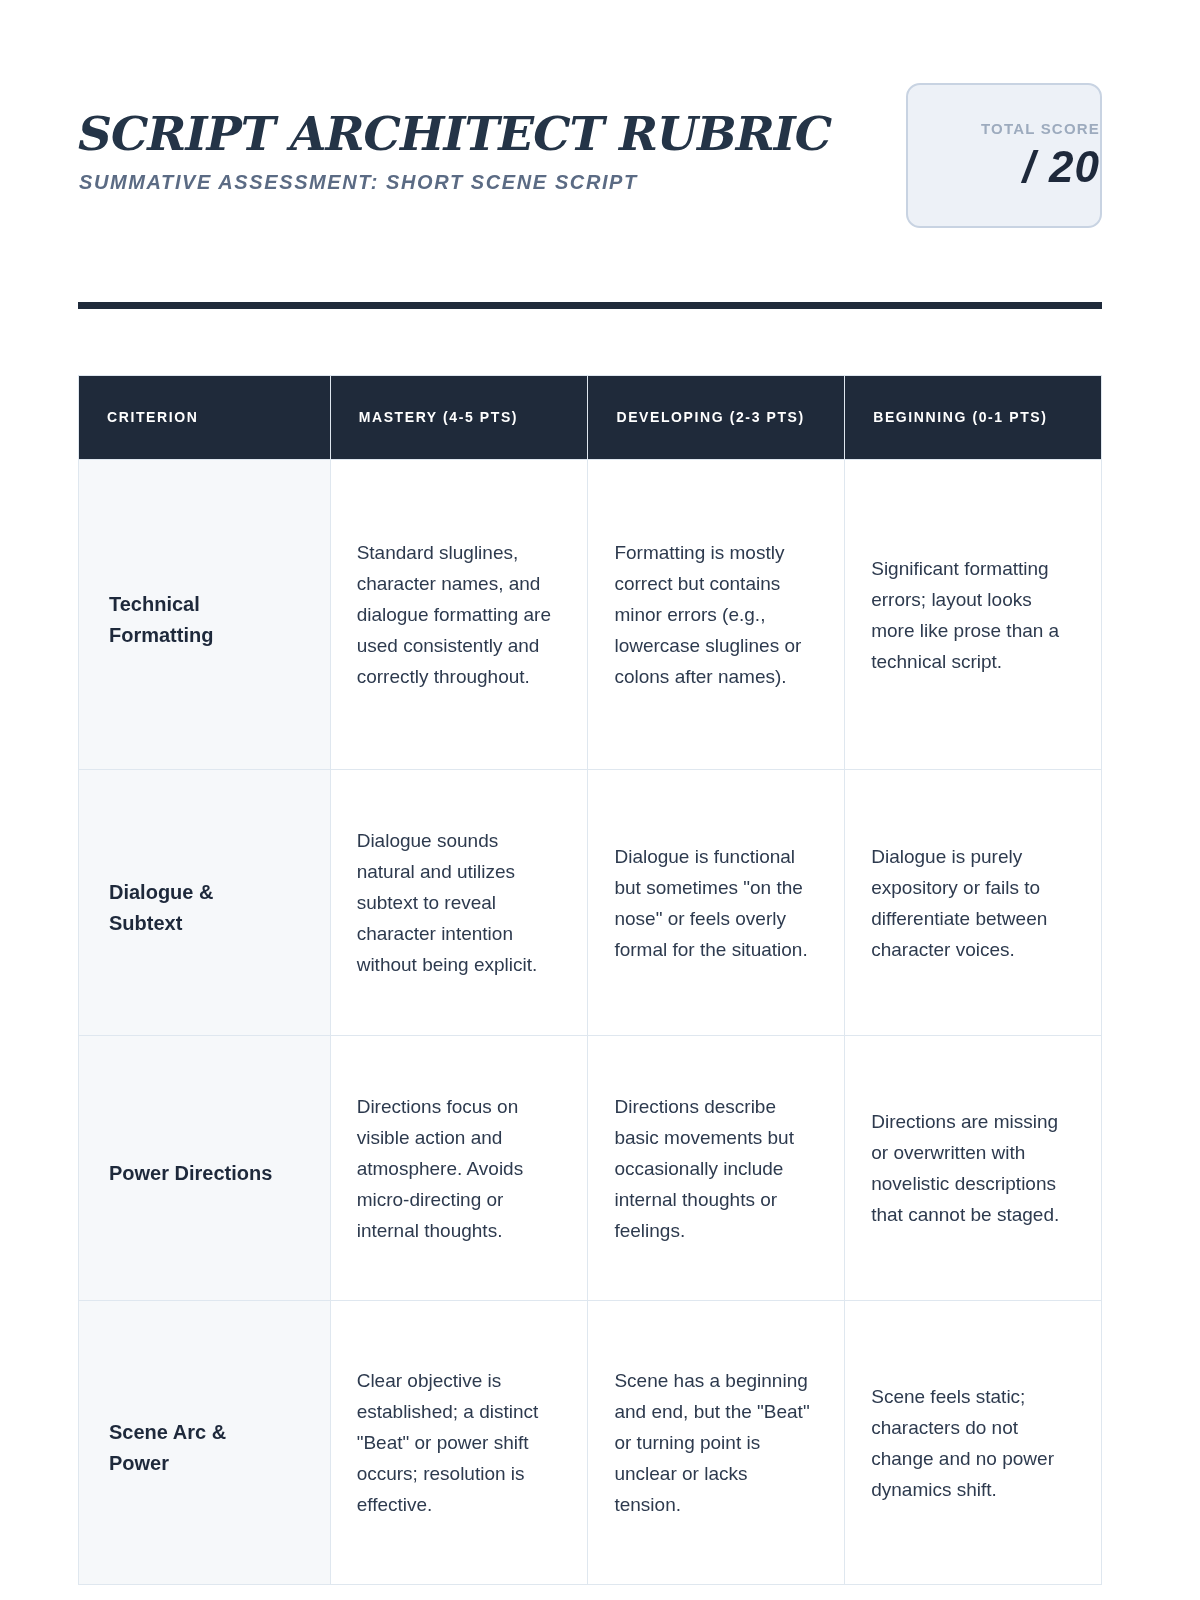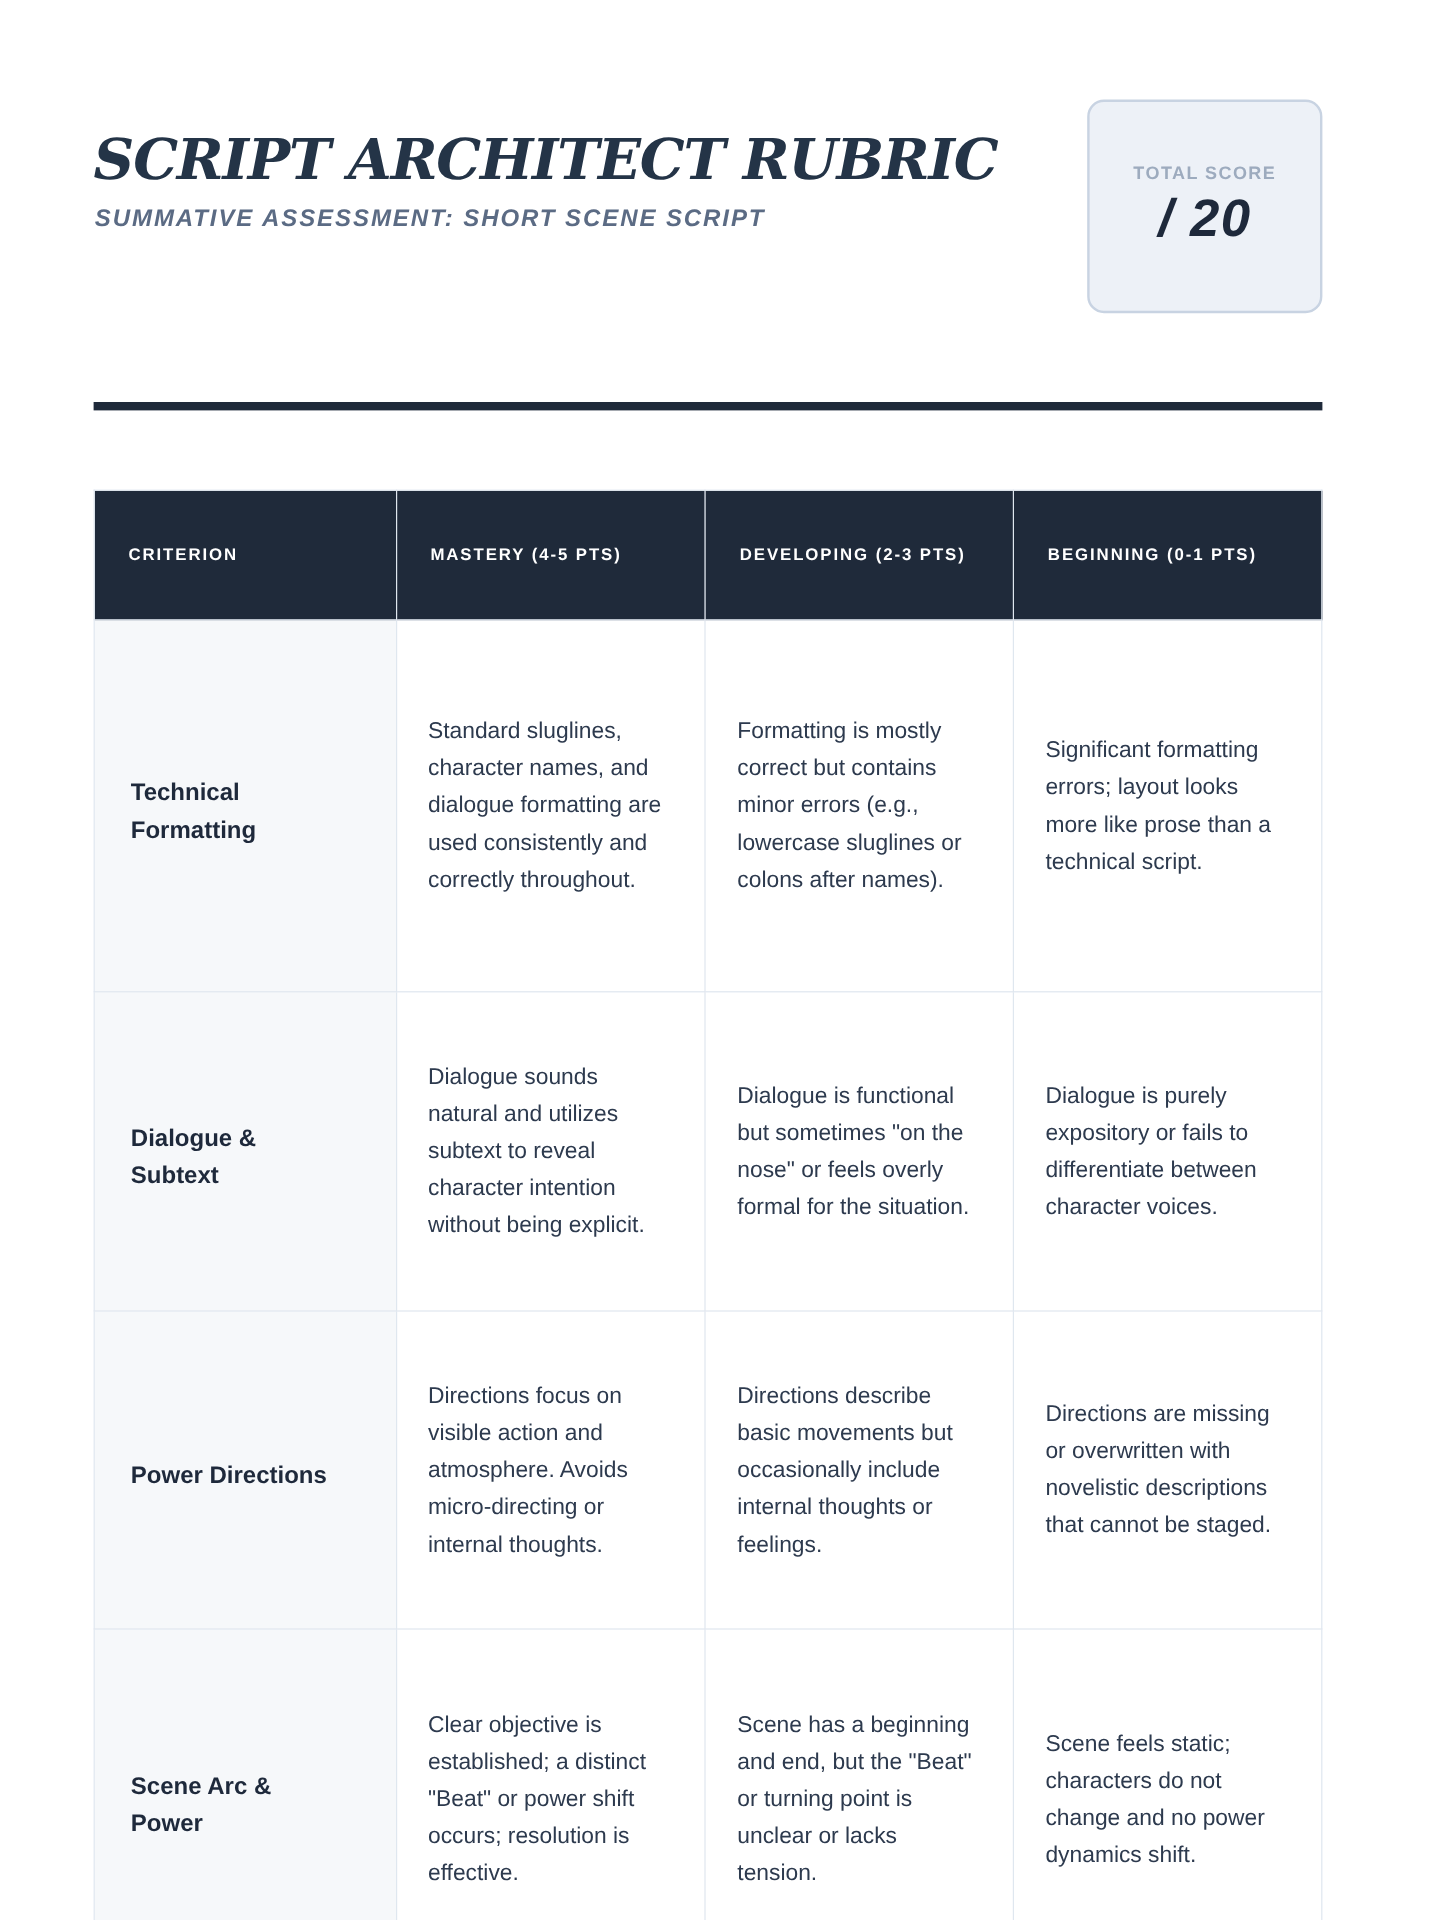--- a/index.html
+++ b/index.html
@@ -47,27 +47,27 @@
   h2.subtitle{
     margin:13px 0 0 1px;
     font-size:20px;
     font-weight:700;
     letter-spacing:1.6px;
     color:var(--subtitle_color);
     font-style:italic;
   }
   .score-box{
     width:196px;
-    height:178px;
+    height:145px;
     background:var(--score_bg);
     border:2px solid var(--score_border);
     border-radius:14px;
     display:flex;
     flex-direction:column;
-    align-items:center;
+    align-items:flex-end;
     justify-content:center;
     gap:5px;
     flex:0 0 auto;
   }
   .score-label{
     font-size:15px;
     font-weight:700;
     letter-spacing:1.2px;
     color:var(--score_label_color);
   }
@@ -99,21 +99,21 @@
     text-align:left;
   }
   .rubric thead th{
     background:var(--accent_dark);
     color:var(--header_text);
     font-size:14px;
     font-weight:700;
     letter-spacing:1.6px;
     line-height:1.7;
     padding:20px 24px 20px 28px;
-    height:108px;
+    height:84px;
     border-color:var(--cell_border);
   }
   .rubric tbody th.crit{
     background:var(--criterion_bg);
     font-size:20px;
     font-weight:700;
     line-height:1.55;
     color:var(--score_value_color);
     padding:36px 40px 26px 30px;
   }

